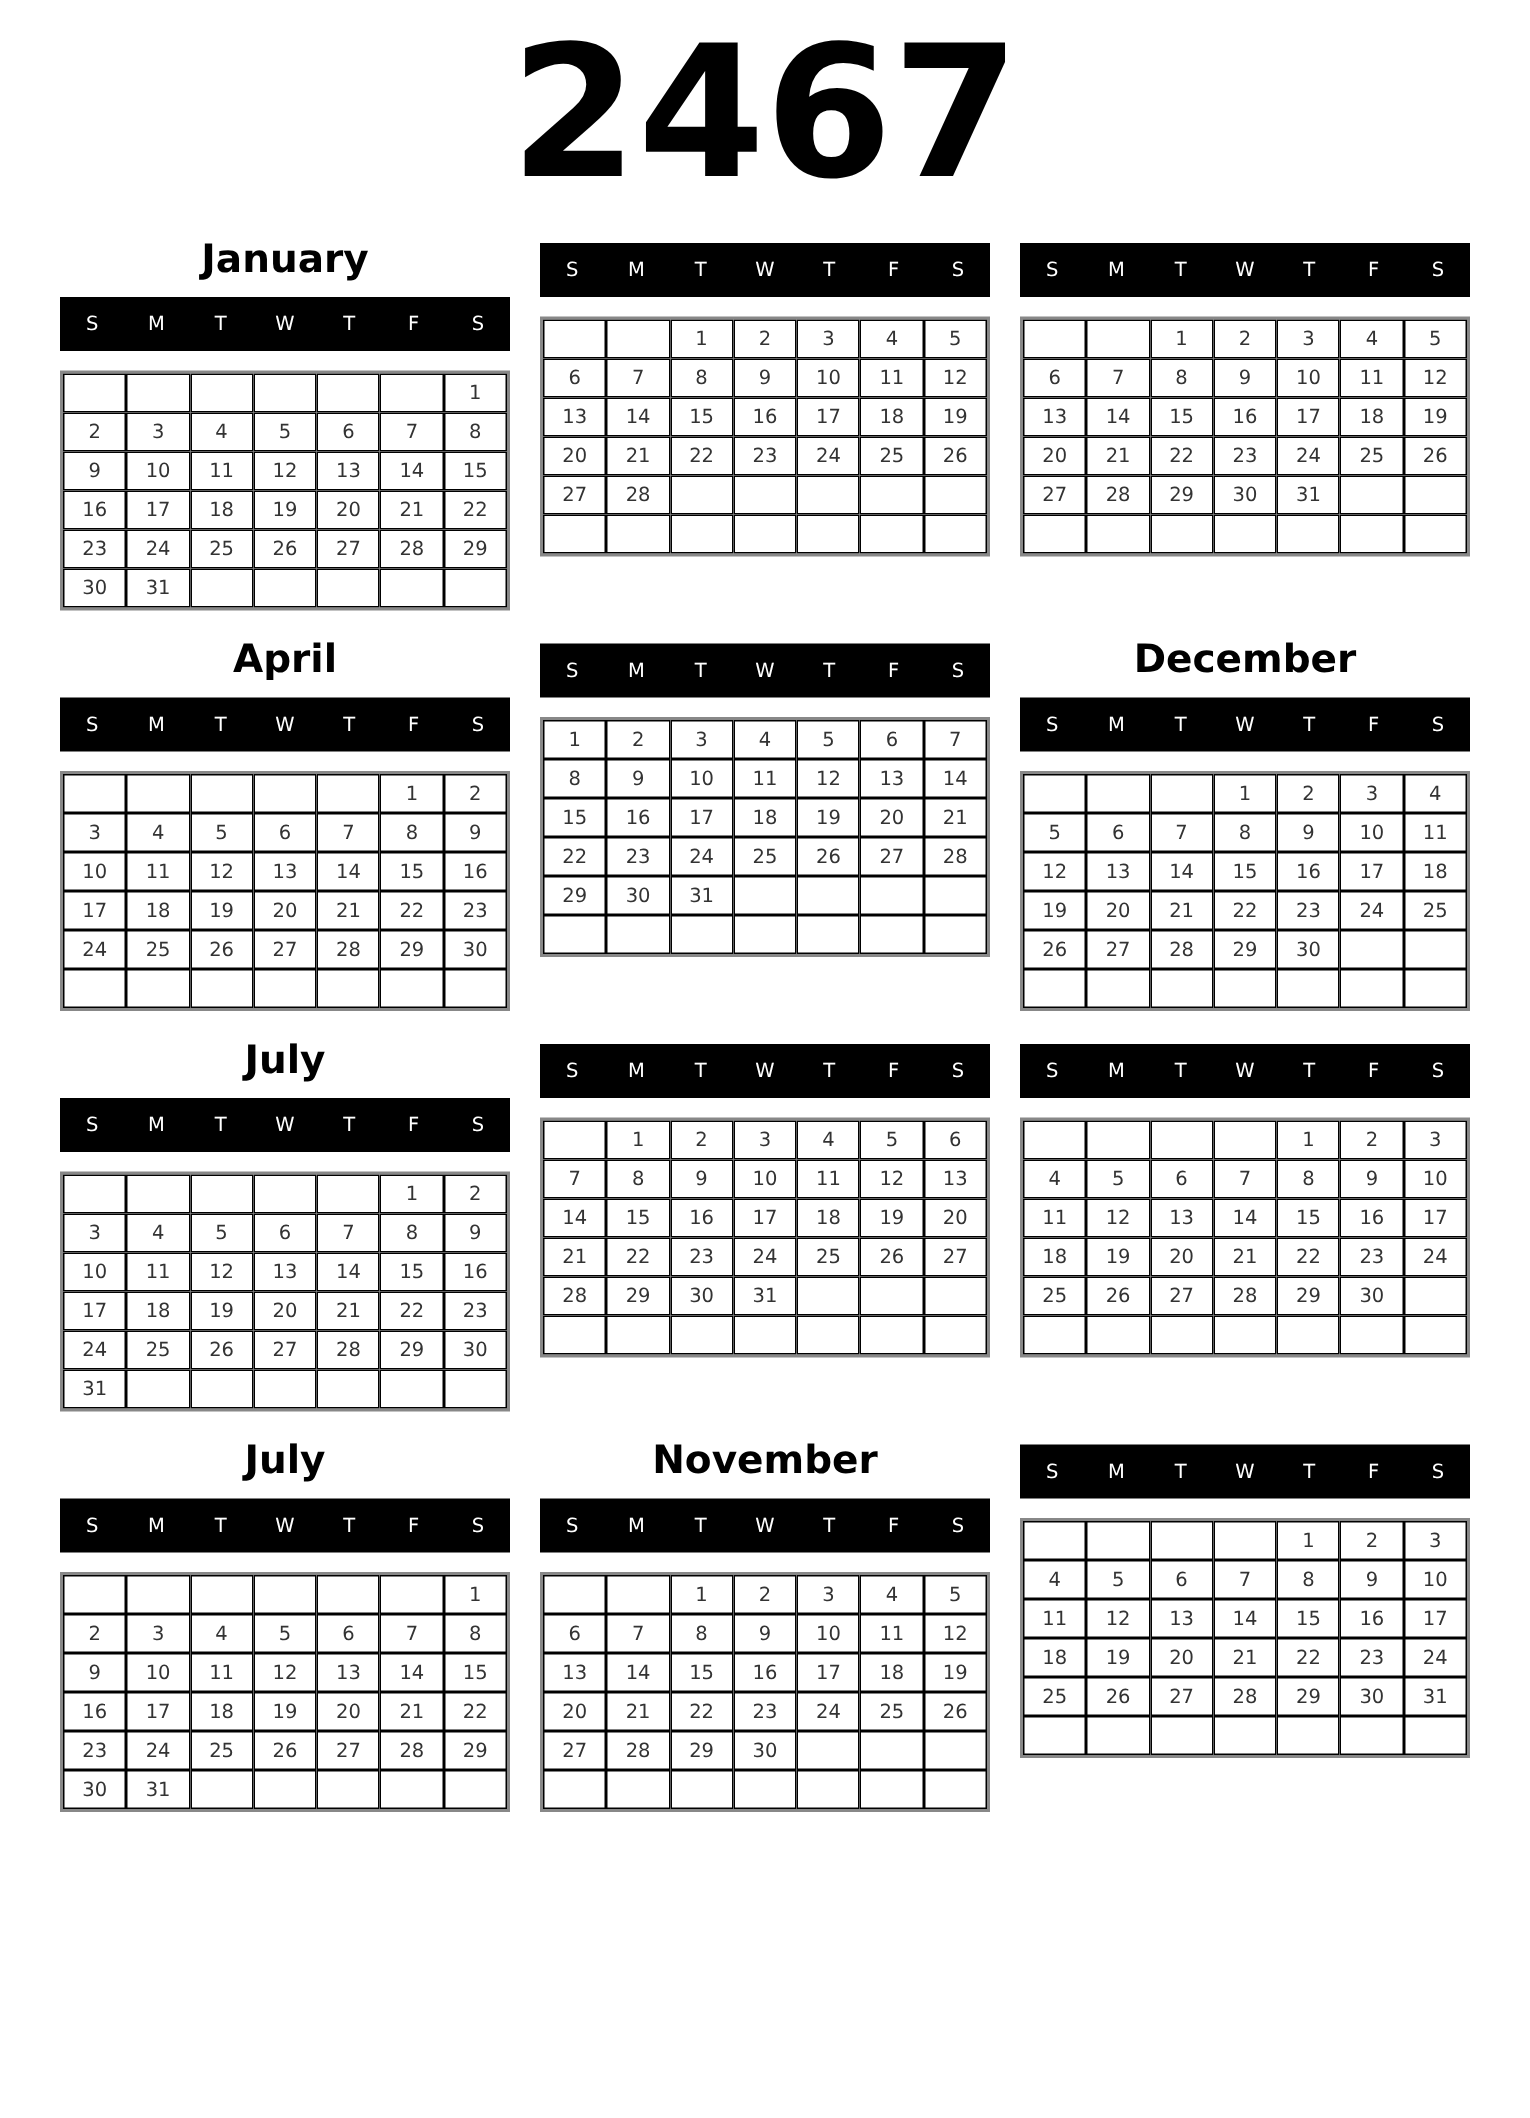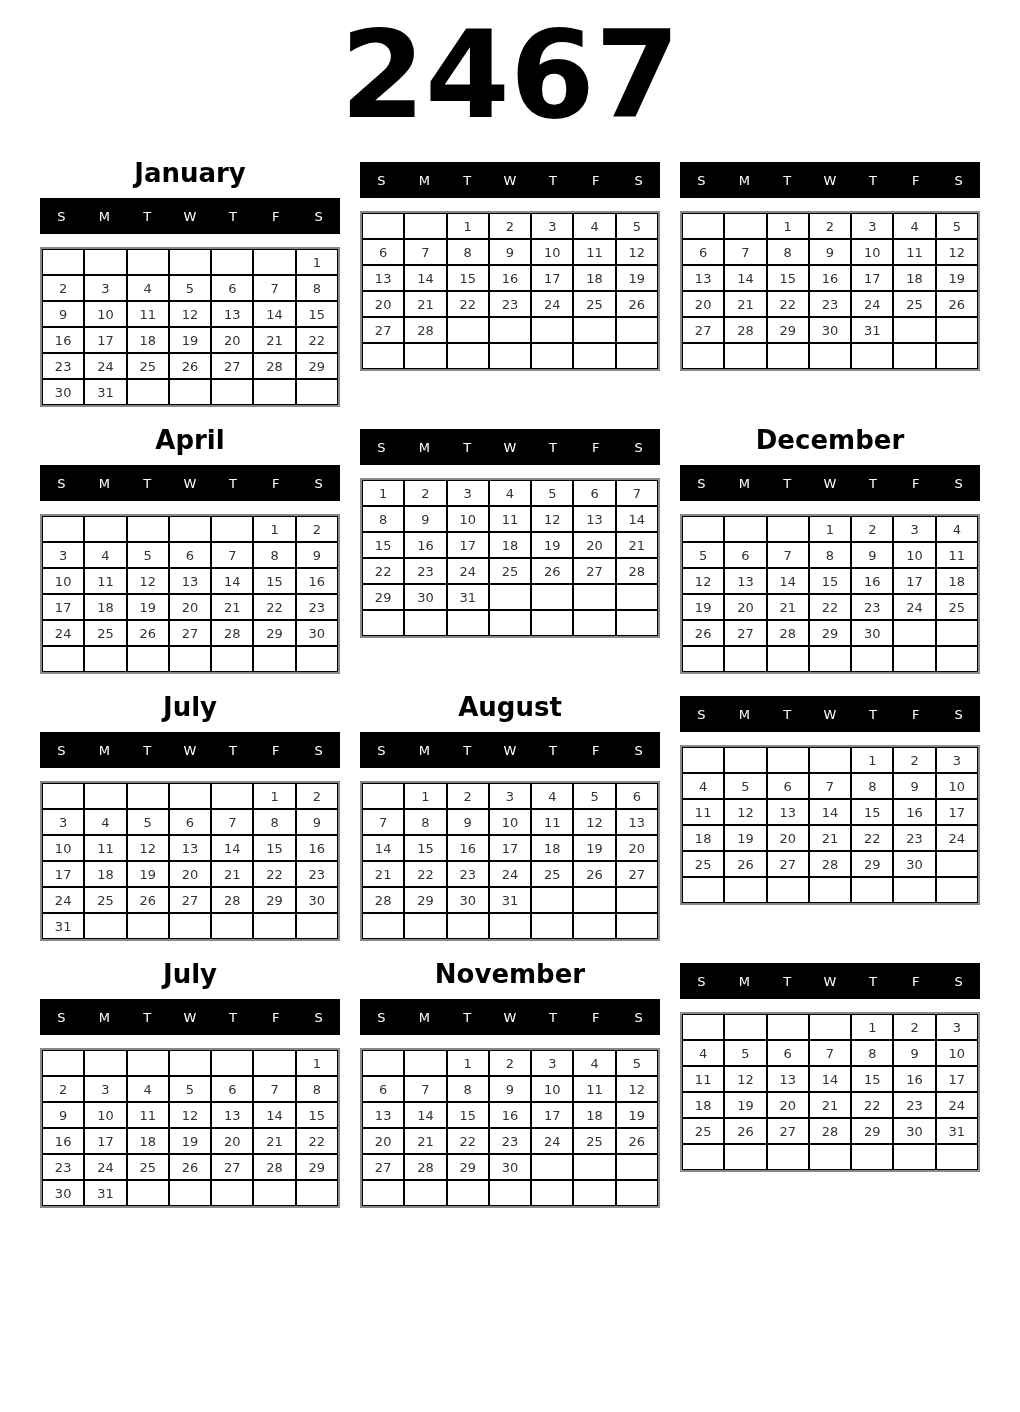--- a/index.html
+++ b/index.html
@@ -466,21 +466,20 @@
         <div class="day-cell"></div>
         <div class="day-cell"></div>
         <div class="day-cell"></div>
         <div class="day-cell"></div>
         <div class="day-cell"></div>
         <div class="day-cell"></div>
       </div>
   </div>
 
   <div class="month-block">
-    <div class="month-title">August</div>
     <div class="weekday-header">
         <div class="weekday">S</div>
         <div class="weekday">M</div>
         <div class="weekday">T</div>
         <div class="weekday">W</div>
         <div class="weekday">T</div>
         <div class="weekday">F</div>
         <div class="weekday">S</div>
       </div>
     <div class="calendar-grid">

